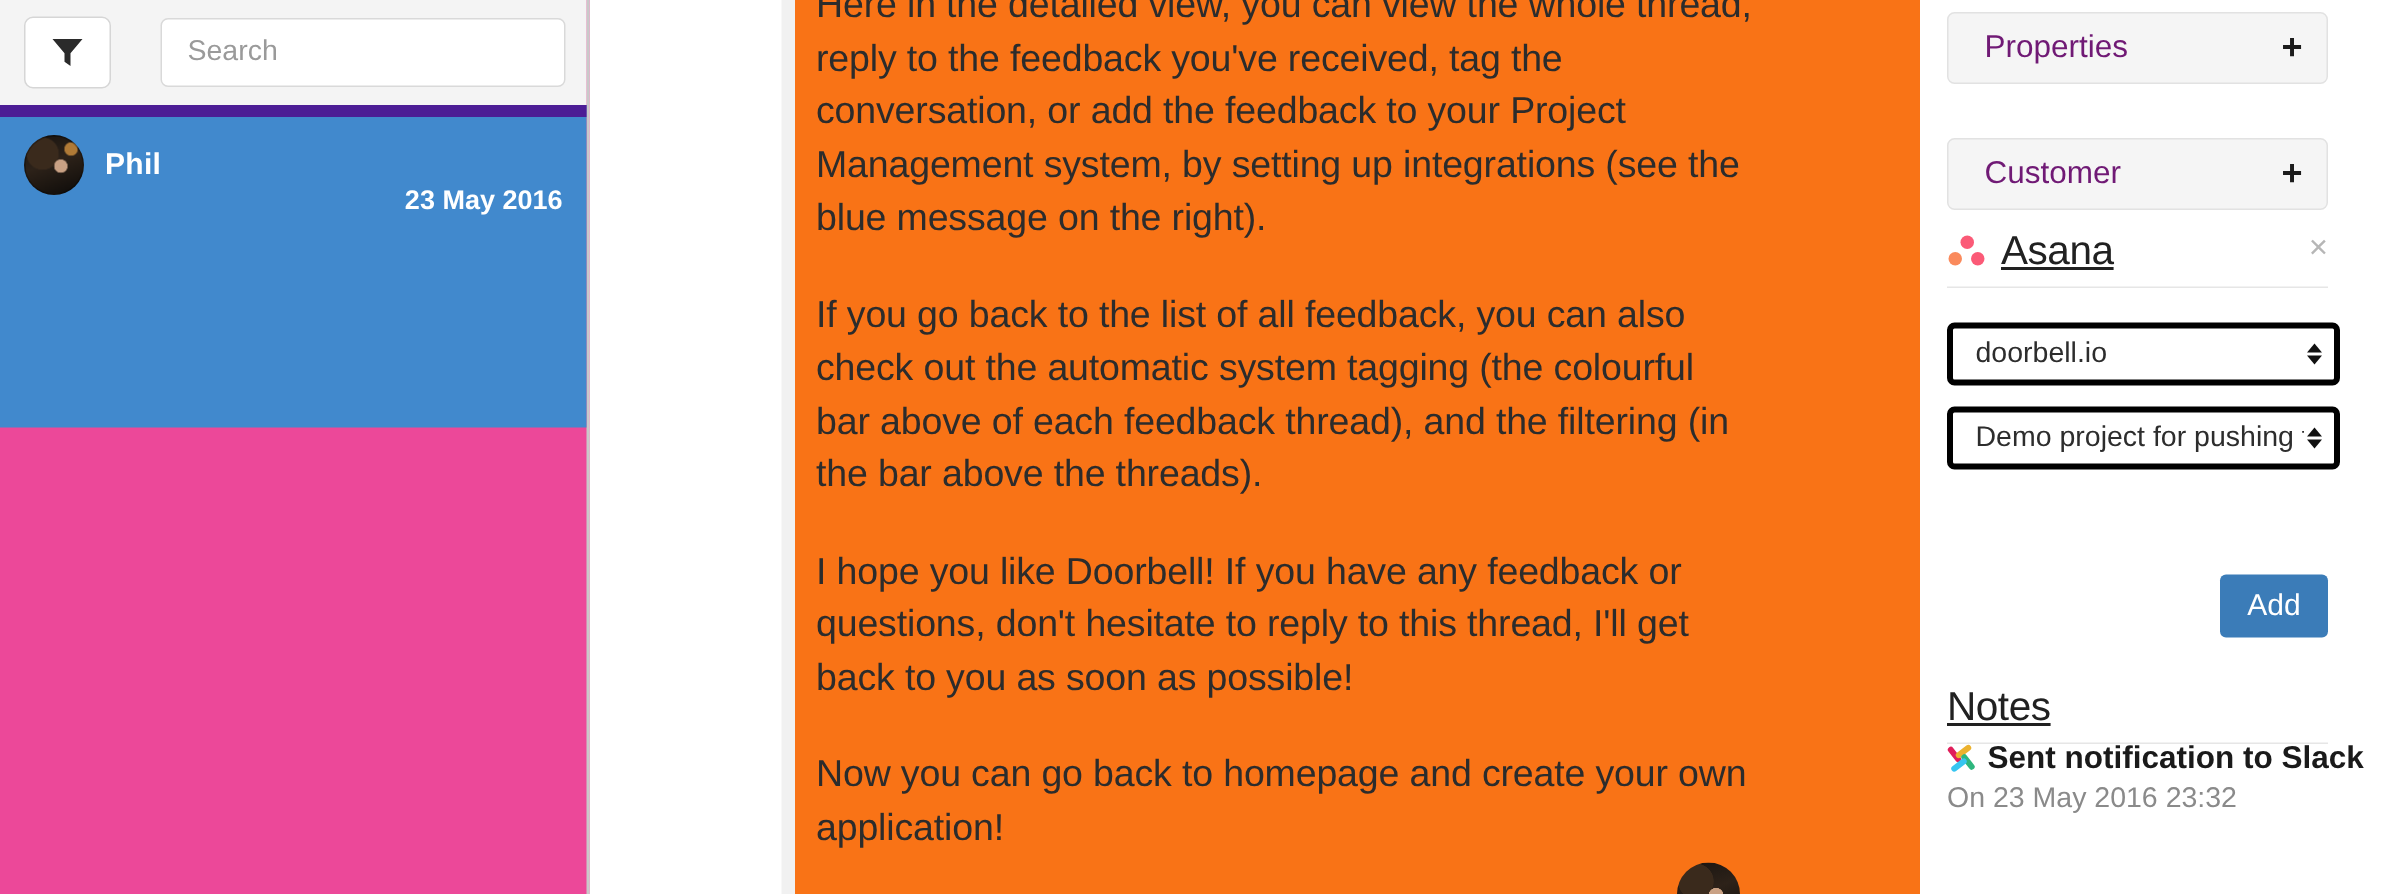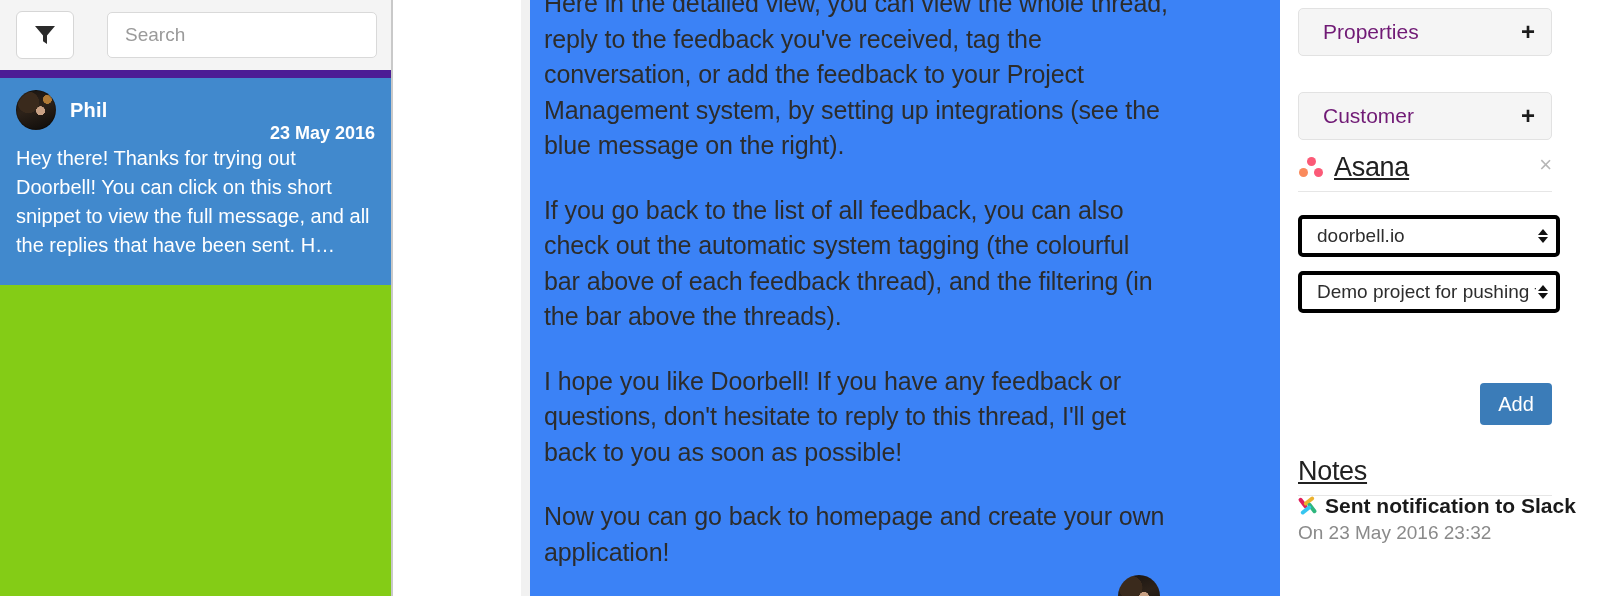--- a/index.html
+++ b/index.html
@@ -8,21 +8,21 @@
     background: #ffffff;
     font-family: "Liberation Sans", sans-serif;
     overflow: hidden;
   }
   .app { position: relative; width: 1600px; height: 596px; }
 
   
   .left-col {
     position: absolute; left: 0; top: 0;
     width: 393px; height: 596px;
-    background: #84cc16;
+    background: #ec4899;
     border-right: 2px solid #c9c9c9;
   }
   .left-toolbar {
     position: absolute; left: 0; top: 0; width: 391px; height: 70px;
     background: #f4f4f4;
   }
   .filter-btn {
     position: absolute; left: 16px; top: 11px;
     width: 58px; height: 48px;
     background: #ffffff;
@@ -91,21 +91,21 @@
   }
   .vdivider {
     position: absolute; left: 521px; top: 0;
     width: 9px; height: 596px; background: #f1f1f1;
   }
 
   
   .main-col {
     position: absolute; left: 530px; top: 0;
     width: 750px; height: 596px;
-    background: #3b82f6;
+    background: #f97316;
     overflow: hidden;
   }
   .body-text {
     position: absolute; left: 14px; top: -14px;
     width: 625px;
     color: #2c2c2c;
     font-size: 25px;
     line-height: 1.42;
     letter-spacing: -.1px;
   }
@@ -232,21 +232,20 @@
       </div>
       <input class="search-input" type="text" placeholder="Search" value="" style="">
     </div>
 
     <div class="thread-card">
       <div class="thread-head">
         <div class="avatar"></div>
         <span class="thread-name">Phil</span>
         <span class="thread-date">23 May 2016</span>
       </div>
-      <div class="thread-snippet">Hey there! Thanks for trying out Doorbell! You can click on this short snippet to view the full message, and all the replies that have been sent. H…</div>
     </div>
 
   </div>
 
   <div class="gutter"></div>
   <div class="vdivider"></div>
 
   <div class="main-col">
     <div class="body-text">
       <p>Here in the detailed view, you can view the whole thread, reply to the feedback you've received, tag the conversation, or add the feedback to your Project Management system, by setting up integrations (see the blue message on the right).</p>

